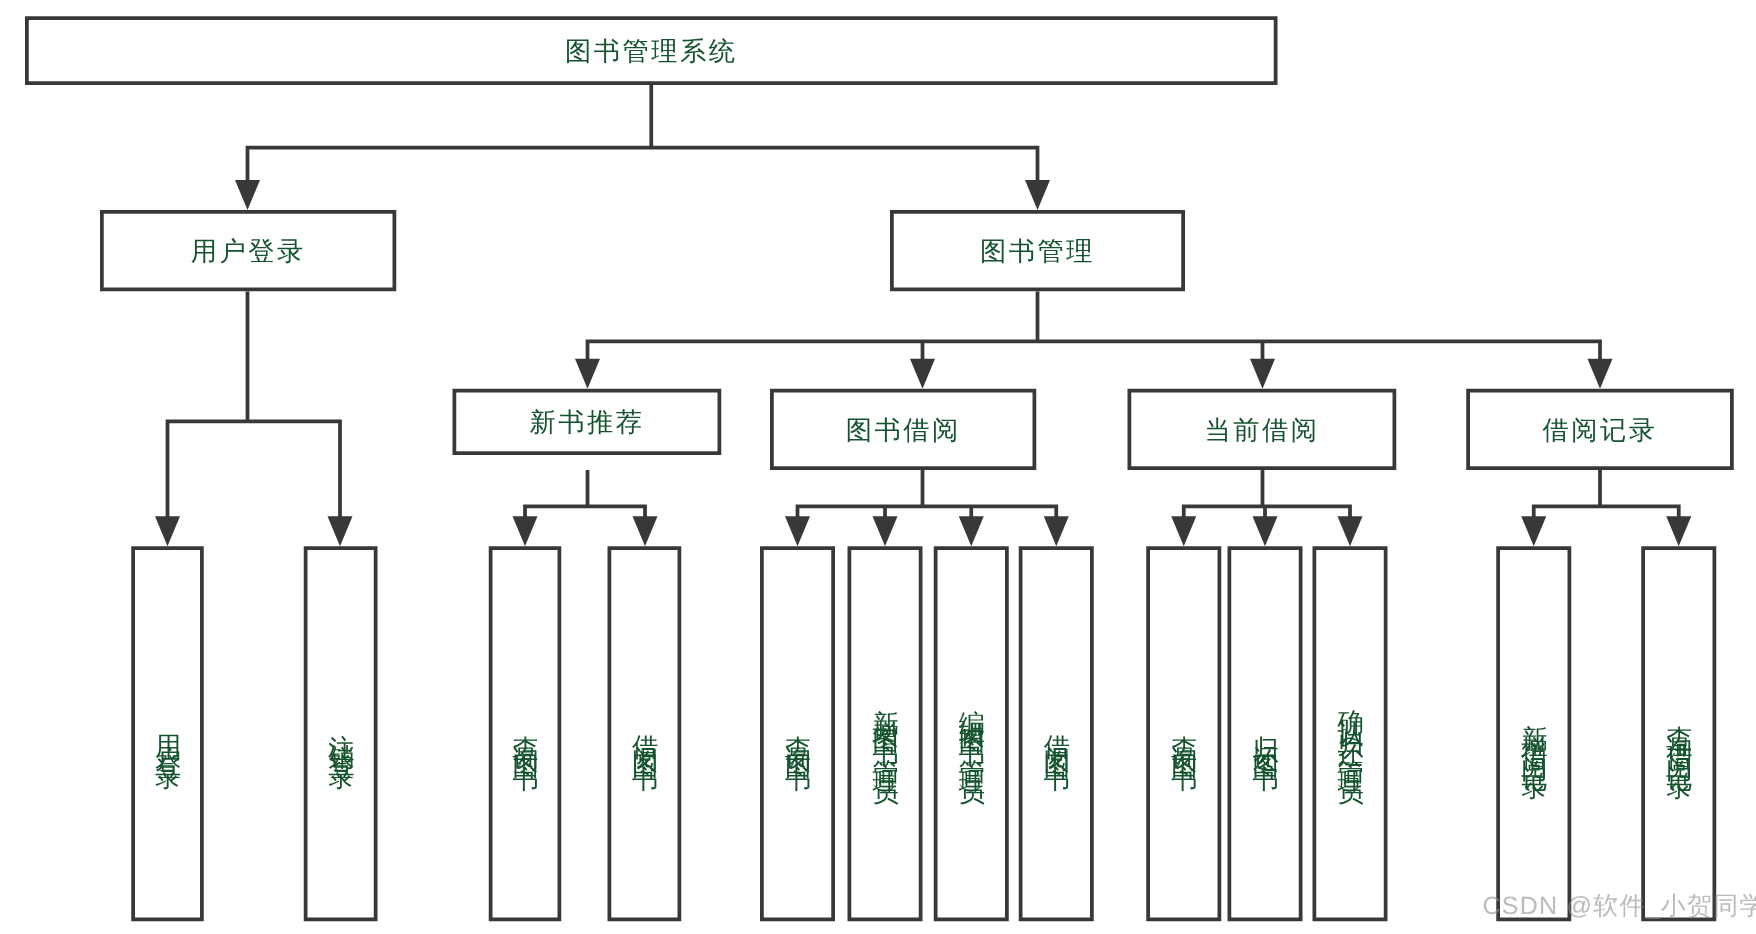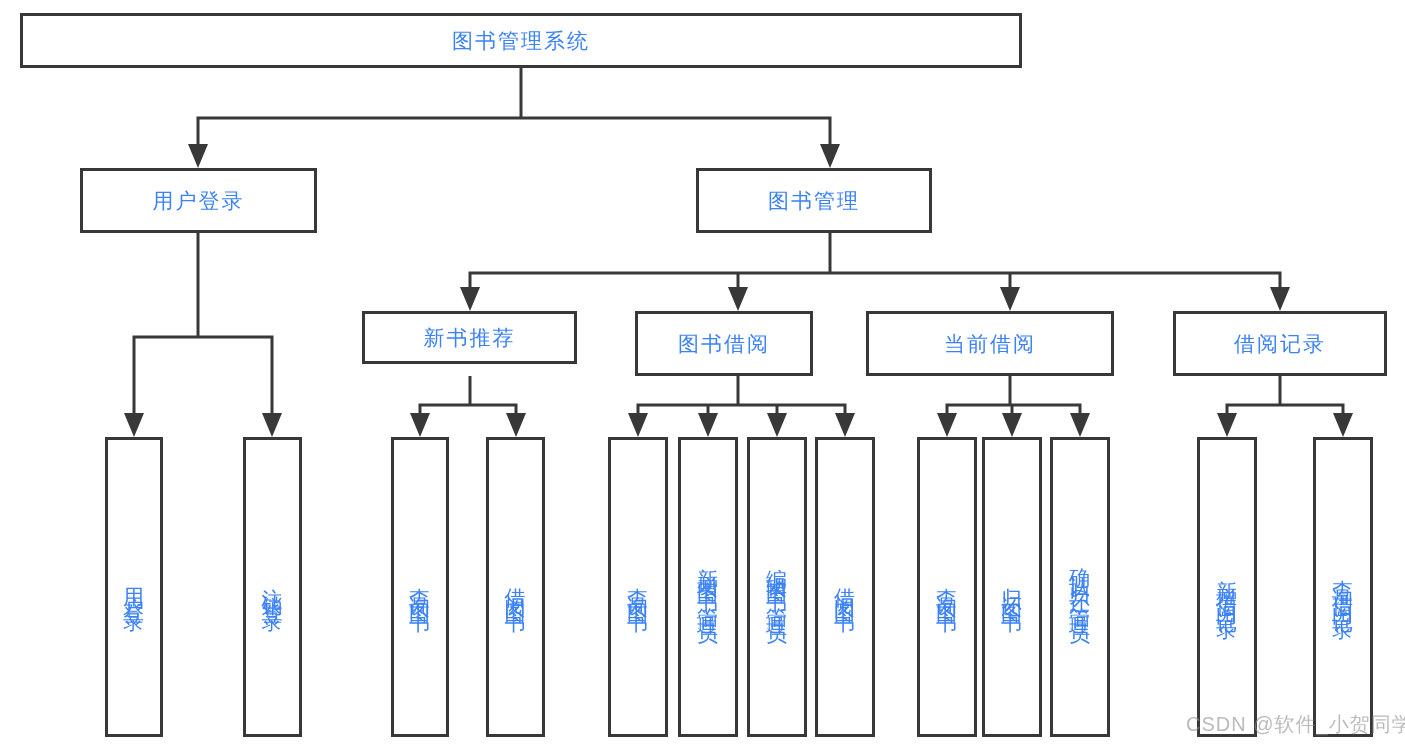--- a/index.html
+++ b/index.html
@@ -17,21 +17,21 @@
     z-index: 0;
   }
   .node {
     position: absolute;
     box-sizing: border-box;
     border: 3px solid #383838;
     background: #ffffff;
     display: flex;
     align-items: center;
     justify-content: center;
-    color: #3b82f6;
+    color: #14532d;
     z-index: 1;
   }
   .hbox {
     font-size: 21px;
     letter-spacing: 2px;
     white-space: nowrap;
   }
   .vbox {
     font-size: 21px;
     writing-mode: vertical-rl;
@@ -108,31 +108,31 @@
     </g>
   </svg>
 
   <div class="node hbox" style="left:20px;top:13px;width:1002px;height:55px">
     <span>图书管理系统</span>
   </div>
 
   <div class="node hbox" style="left:80px;top:168px;width:237px;height:65px">
     <span>用户登录</span>
   </div>
-  <div class="node hbox" style="left:696px;top:168px;width:236px;height:65px">
+  <div class="node hbox" style="left:712px;top:168px;width:236px;height:65px">
     <span>图书管理</span>
   </div>
 
   <div class="node hbox" style="left:362px;top:311px;width:215px;height:53px">
     <span>新书推荐</span>
   </div>
-  <div class="node hbox" style="left:635px;top:311px;width:178px;height:65px">
+  <div class="node hbox" style="left:616px;top:311px;width:213px;height:65px">
     <span>图书借阅</span>
   </div>
-  <div class="node hbox" style="left:866px;top:311px;width:248px;height:65px">
+  <div class="node hbox" style="left:902px;top:311px;width:215px;height:65px">
     <span>当前借阅</span>
   </div>
   <div class="node hbox" style="left:1173px;top:311px;width:214px;height:65px">
     <span>借阅记录</span>
   </div>
 
   <div class="node vbox" style="left:105px;top:437px;width:58px;height:300px">
     <span>用户登录</span>
   </div>
   <div class="node vbox" style="left:243px;top:437px;width:59px;height:300px">

